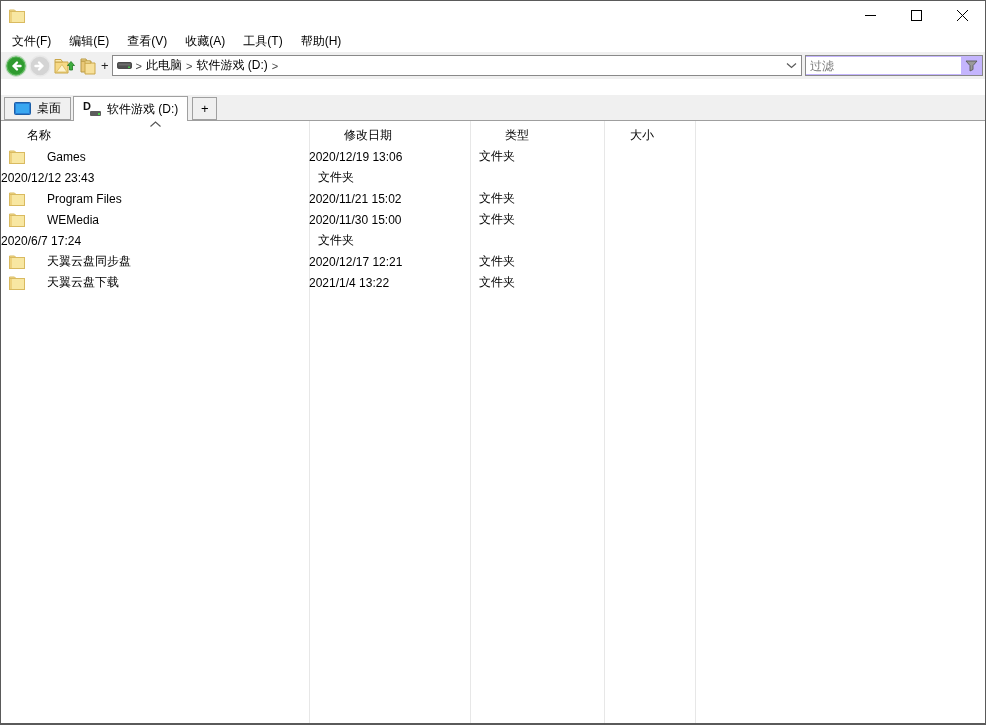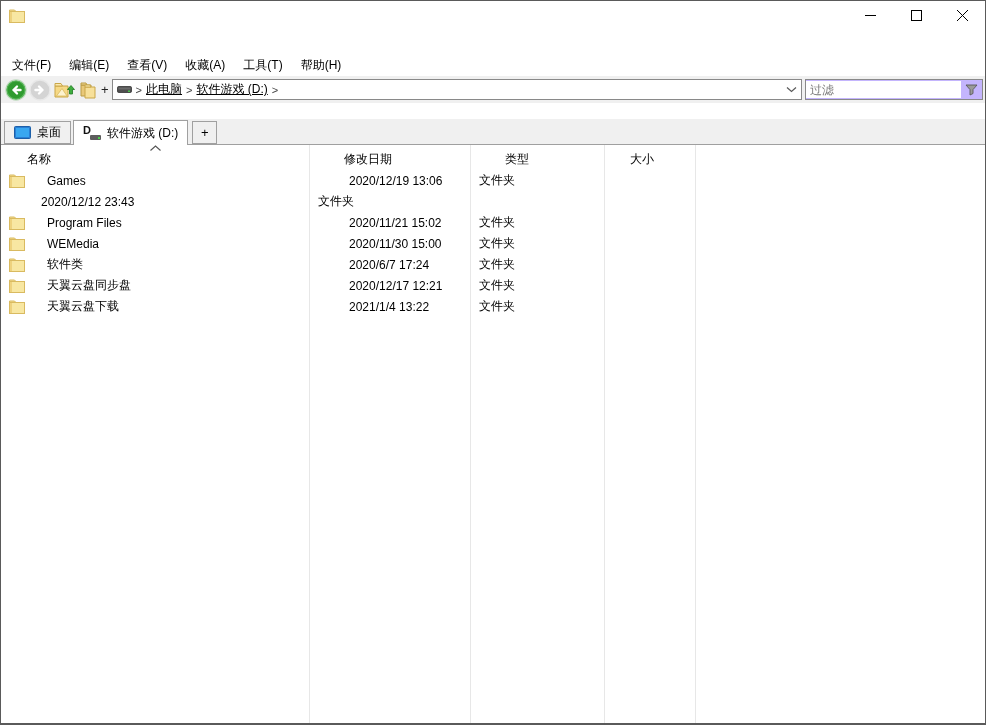--- a/index.html
+++ b/index.html
@@ -10,31 +10,31 @@
             display:flex; flex-direction:column; background:#fff; overflow:hidden; }
 
   
   .titlebar { height:29px; background:#fff; display:flex; align-items:center; flex:0 0 auto; }
   .titlebar .app-icon { margin:0 6px 0 8px; flex:0 0 auto; }
   .title-text { font-size:12px; color:#000; white-space:nowrap; }
   .win-controls { margin-left:auto; display:flex; height:100%; }
   .win-btn { width:46px; height:100%; display:flex; align-items:center; justify-content:center; }
 
   
-  .menubar { height:22px; background:#fff; display:flex; align-items:center; padding-left:2px; flex:0 0 auto;margin-top:24px; }
+  .menubar { height:22px; background:#fff; display:flex; align-items:center; padding-left:2px; flex:0 0 auto; }
   .menu-item { padding:3px 9px; white-space:nowrap; }
 
   
   .toolbar { height:27px; background:#f0f0f0; display:flex; align-items:center; padding:0 2px 0 3px; flex:0 0 auto; }
   .tool-btn { width:24px; height:24px; display:flex; align-items:center; justify-content:center; flex:0 0 auto; }
   .plus-label { font-size:13px; color:#222; padding:0 3px 0 1px; flex:0 0 auto; }
   .addressbar { flex:1 1 auto; height:21px; background:#fff; border:1px solid #898989;
                 display:flex; align-items:center; padding:0 2px 0 4px; margin-right:3px; overflow:hidden; }
   .crumb-sep { color:#444; padding:0 4px; font-size:11px; }
-  .crumb { white-space:nowrap;text-decoration:underline; }
+  .crumb { white-space:nowrap; }
   .addr-chevron { margin-left:auto; flex:0 0 auto; padding:0 2px; }
   .filterbox { width:178px; height:21px; background:#c4b5fd; border:1px solid #898989;
                display:flex; align-items:center; flex:0 0 auto; }
   .filter-input { border:none; outline:none; flex:1 1 auto; height:17px; font-size:12px;
                   font-family:inherit; padding-left:4px; min-width:0; }
   .filter-input::placeholder { color:#777; opacity:1; }
   .funnel { flex:0 0 auto; padding:0 4px; display:flex; align-items:center; }
 
   
   .tabbar { height:26px; background:#f0f0f0; border-bottom:1px solid #9f9f9f;
@@ -55,21 +55,21 @@
   .sort-caret { position:absolute; left:148px; top:0px; }
   .lv-header { position:absolute; top:3px; left:16px; right:0; height:22px;
                display:grid; grid-template-columns:308px 161px 134px 91px auto; align-items:center; }
   .lv-header .h-name { padding-left:10px; }
   .lv-header .h-date { padding-left:19px; }
   .lv-header .h-type { padding-left:19px; }
   .lv-header .h-size { padding-left:10px; }
   .rows { position:absolute; top:25px; left:0; right:0; }
   .row { height:21px; display:grid; grid-template-columns:308px 161px 134px 91px auto; align-items:center; }
   .cell-name { display:flex; align-items:center; padding-left:8px; gap:22px; overflow:hidden; white-space:nowrap; }
-  .cell-date { white-space:nowrap;margin-left:40px; }
+  .cell-date { white-space:nowrap; }
   .cell-type { padding-left:9px; white-space:nowrap; }
   .cell-size { padding-left:10px; white-space:nowrap; }
   svg { display:block; }
 </style>
 </head>
 <body>
 
 <div class="window">
 
   <div class="titlebar">
@@ -262,28 +262,20 @@
             </svg>
           <span>WEMedia</span>
         </span>
         <span class="cell-date">2020/11/30 15:00</span>
         <span class="cell-type">文件夹</span>
         <span class="cell-size"></span>
         <span></span>
       </div>
 
       <div class="row">
-        <span class="cell-name">
-          <svg width="16" height="14" viewBox="0 0 16 14">
-              <path d="M0.5 2.5 L0.5 1 L5.5 1 L7 2.5 Z" fill="#f3dc8e" stroke="#d9ba60"></path>
-              <rect x="0.5" y="2.5" width="15" height="11" fill="#f8e7a2" stroke="#d9ba60"></rect>
-              <rect x="1" y="3" width="2" height="10" fill="#eed27e"></rect>
-            </svg>
-          <span>软件类</span>
-        </span>
         <span class="cell-date">2020/6/7 17:24</span>
         <span class="cell-type">文件夹</span>
         <span class="cell-size"></span>
         <span></span>
       </div>
 
       <div class="row">
         <span class="cell-name">
           <svg width="16" height="14" viewBox="0 0 16 14">
               <path d="M0.5 2.5 L0.5 1 L5.5 1 L7 2.5 Z" fill="#f3dc8e" stroke="#d9ba60"></path>

